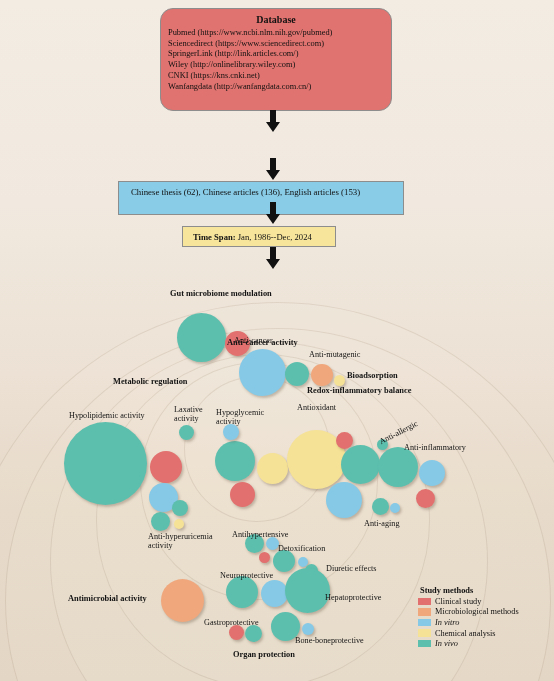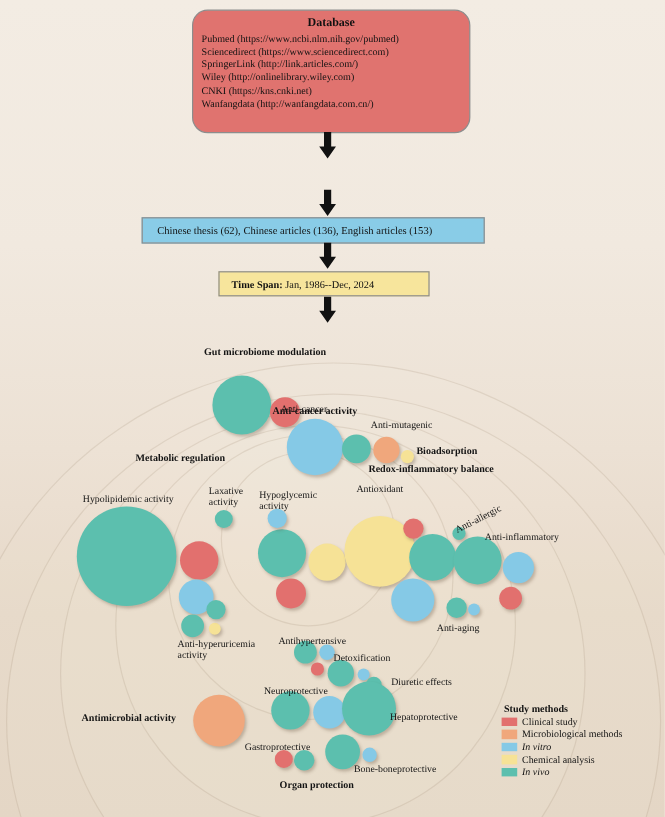--- a/index.html
+++ b/index.html
@@ -39,28 +39,28 @@
 
   #topic-box {
     left: 118px; top: 128px; width: 320px; height: 32px;
     background: #e9a378;
     padding: 4px 8px 0 8px;
     font-size: 8.6px;
   }
   #topic-box b { font-weight: bold; }
 
   #counts-box {
-    left: 118px; top: 181px; width: 286px; height: 22px;
+    left: 118px; top: 181px; width: 286px; height: 34px;
     background: #89cce7;
     padding: 5px 0 0 12px;
     font-size: 8.8px;
   }
 
   #time-box {
-    left: 182px; top: 226px; width: 176px; height: 21px;
+    left: 182px; top: 226px; width: 154px; height: 21px;
     background: #f7e59c;
     padding: 5px 0 0 10px;
     font-size: 8.6px;
   }
   #time-box b { font-weight: bold; }
 
   .arrow {
     position: absolute;
     width: 22px; height: 24px;
     left: 262px;

